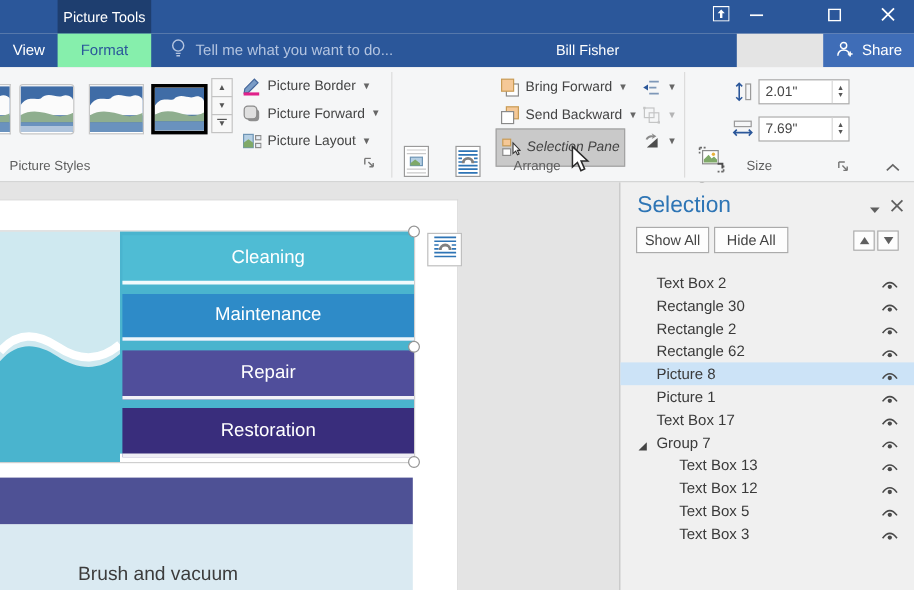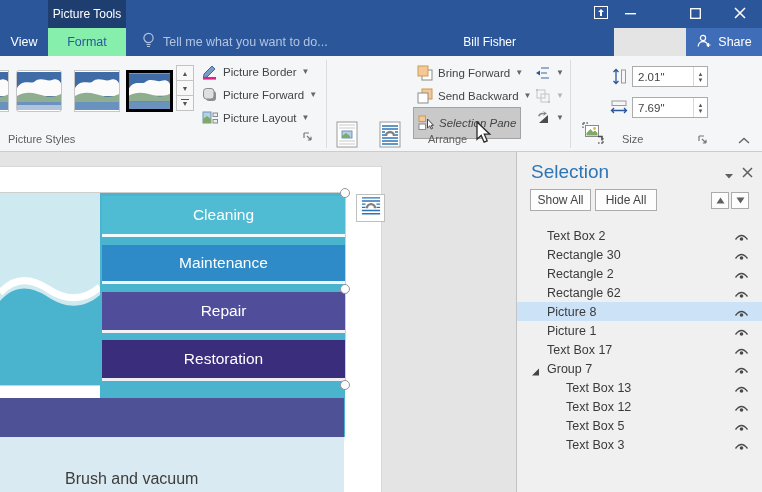--- a/index.html
+++ b/index.html
@@ -61,21 +61,21 @@
   .numfield .val { flex:1; padding-left:5px; }
   .spin { width:14px; height:100%; border-left:1px solid #D8D8D8; display:flex; flex-direction:column;
           align-items:center; justify-content:center; font-size:6px; color:#555; }
 
   
   .docarea { position:absolute; left:0; top:152px; width:516px; height:340px; background:#E4E4E4; overflow:hidden; }
   .page { position:absolute; left:0; top:14px; width:382px; height:326px; background:#fff;
           border-top:1px solid #D8D8D8; border-right:1px solid #D8D8D8; }
   .graphic { position:absolute; left:0; top:41px; width:345px; height:192px; outline:1px solid #CFCFCF; }
   .wavepart { position:absolute; left:0; top:0; width:100px; height:192px; }
-  .barregion { position:absolute; left:100px; top:0; width:245px; height:244px; background:#4AB4CE;text-decoration:underline; }
+  .barregion { position:absolute; left:100px; top:0; width:245px; height:185px; background:#4AB4CE;text-decoration:underline; }
   .bar { position:absolute; left:2px; width:243px; display:flex; align-items:center; justify-content:center;
          color:#fff; font-size:15.5px; border-bottom:3px solid rgba(255,255,255,.92); }
   .bubble { position:absolute; border-radius:50%; background:rgba(255,255,255,.14); }
   .handle { position:absolute; width:10px; height:10px; border-radius:50%; background:#fff; border:1.5px solid #949494; }
   .layoutopt { position:absolute; left:356px; top:42px; width:29px; height:28px; background:#fff;
                border:1px solid #BFBFBF; display:flex; align-items:center; justify-content:center; }
   .band { position:absolute; left:0; top:246px; width:344px; height:39px; }
   .block { position:absolute; left:0; top:285px; width:344px; height:55px; }
   .bodytext { position:absolute; left:18px; top:318px; font-size:16px; color:#3C3C3C;margin-left:47px; }
 

